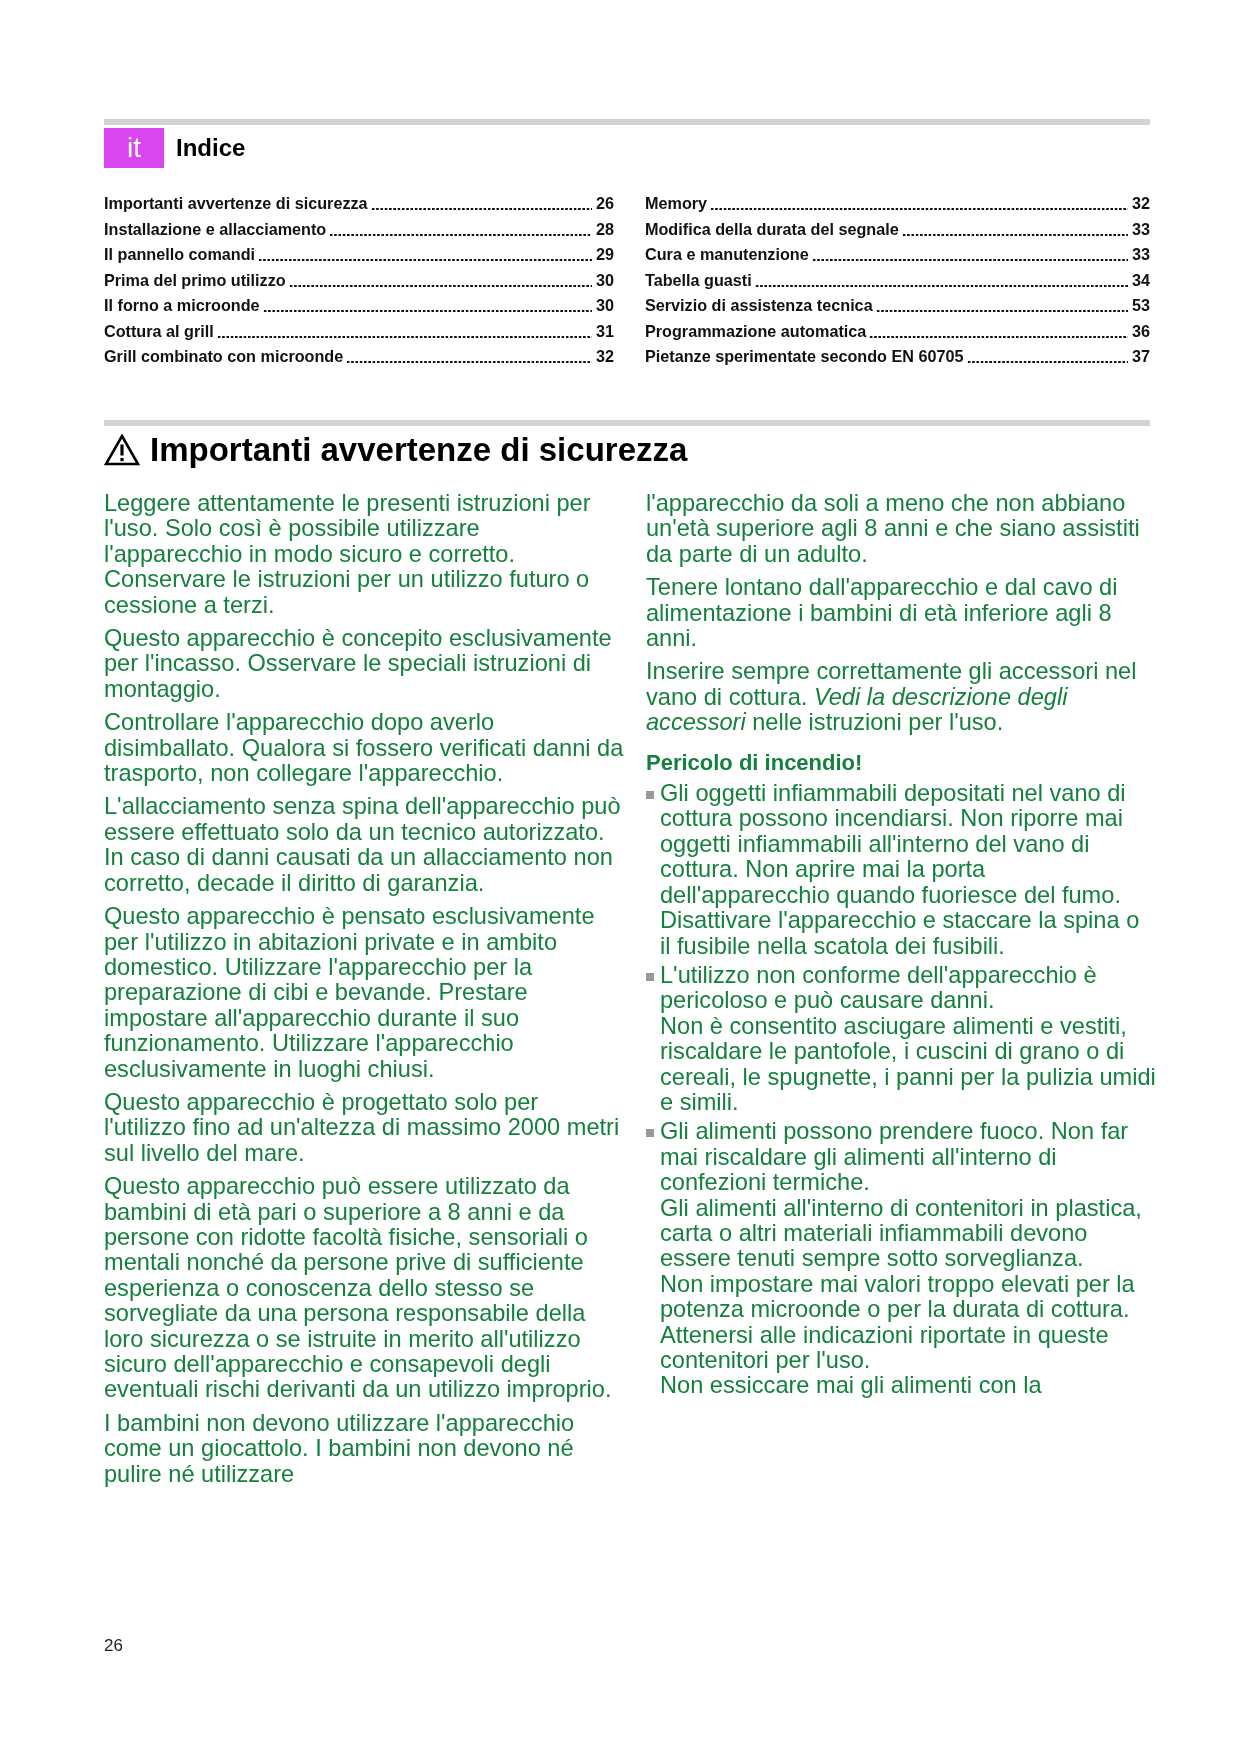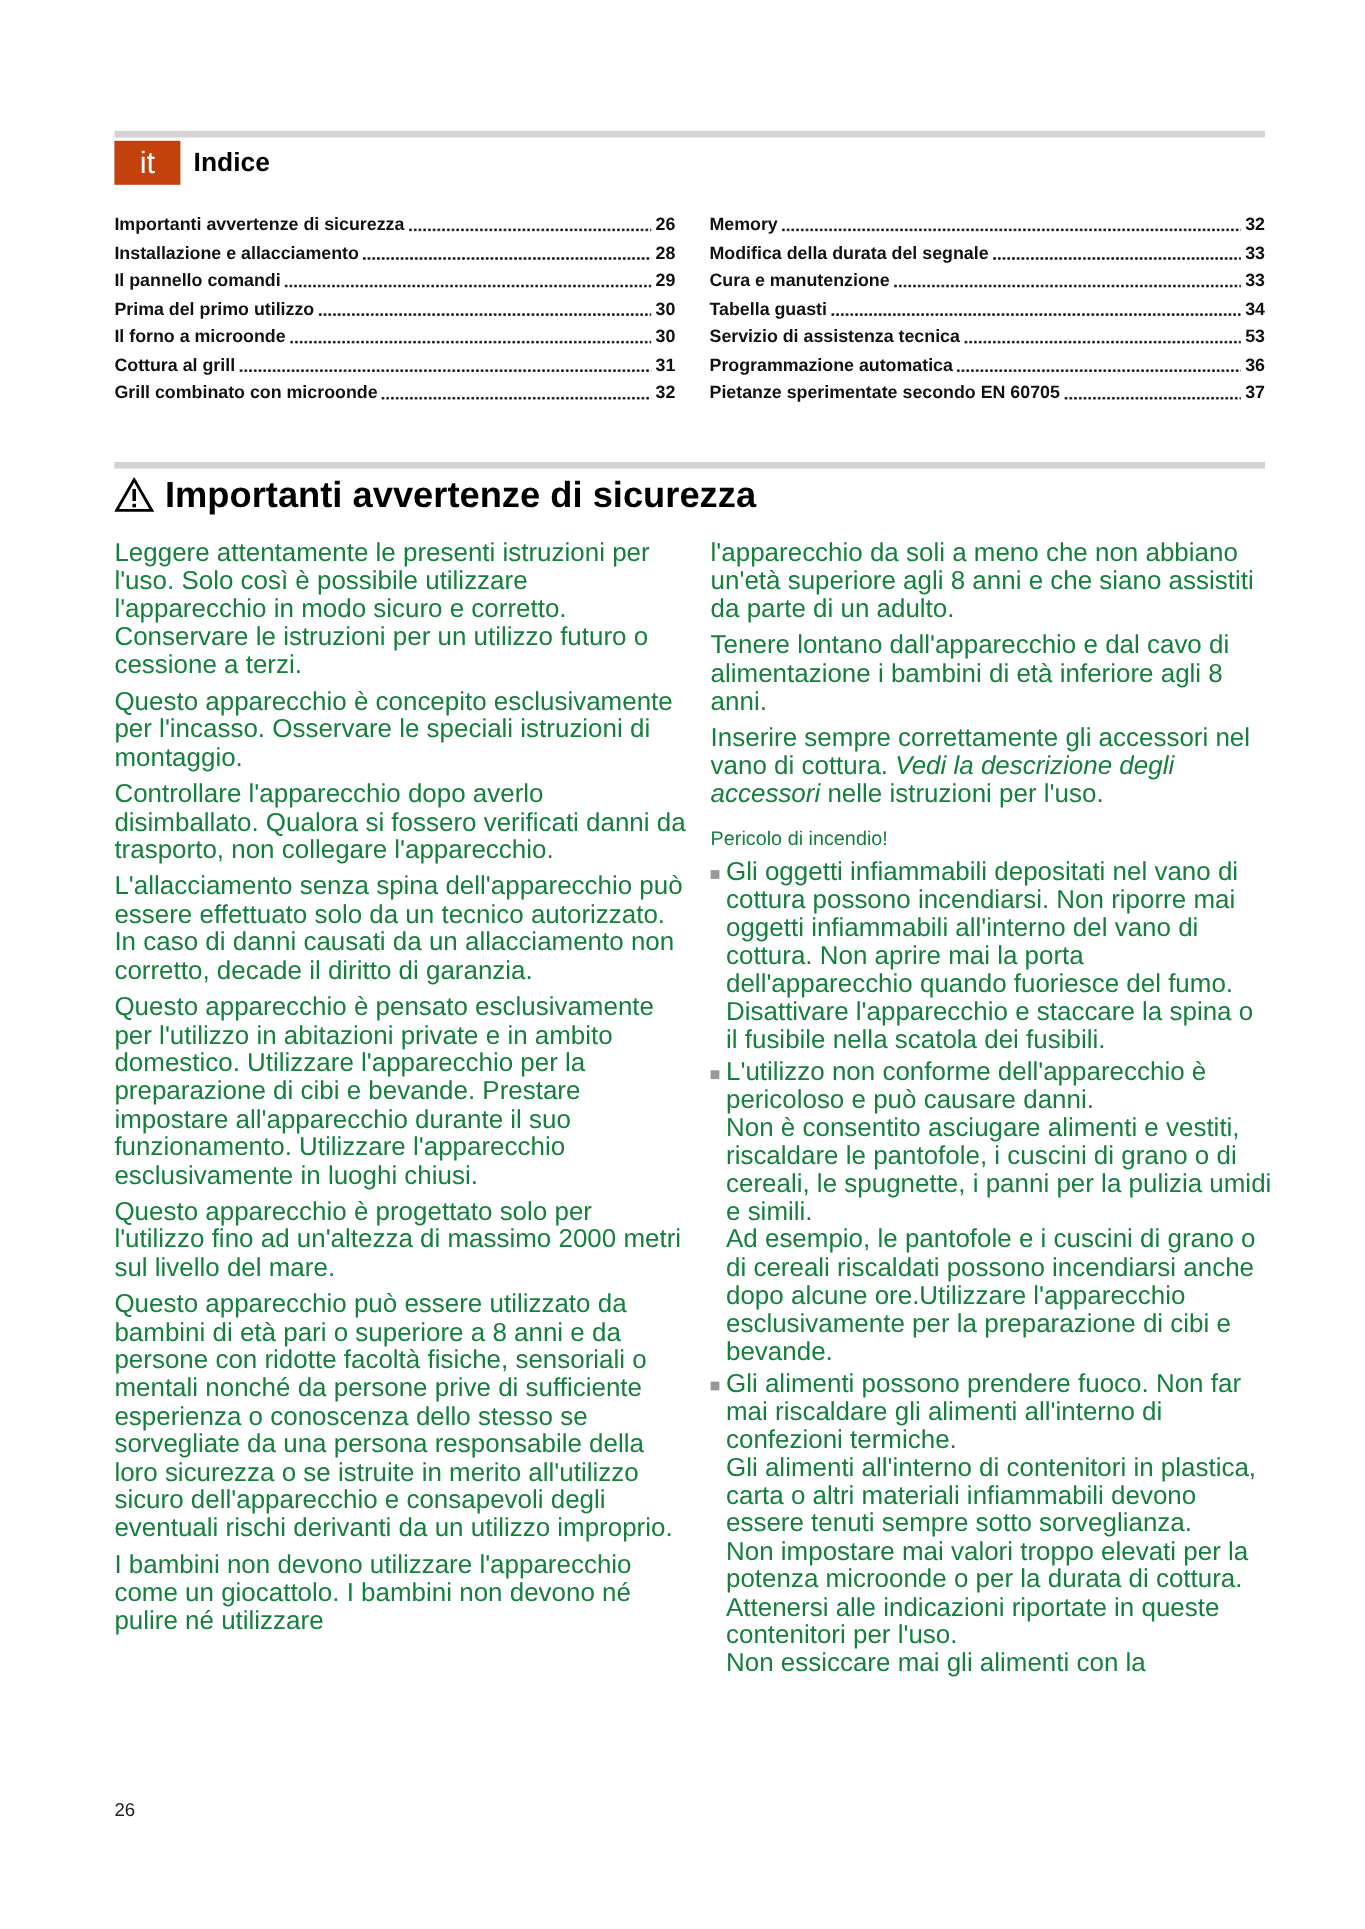--- a/index.html
+++ b/index.html
@@ -6,21 +6,21 @@
     body {
       width: 1241px; height: 1754px; position: relative; overflow: hidden;
       font-family: "Liberation Sans", sans-serif; color: #111111;
     }
     .rule { position: absolute; left: 104px; width: 1046px; height: 6px; background: #d3d3d3; }
     .rule.top { top: 119px; }
     .rule.mid { top: 420px; }
 
     .lang-tag {
       position: absolute; left: 104px; top: 128px; width: 60px; height: 40px;
-      background: #c2410c; color: #ffffff; font-size: 28px; font-weight: normal;
+      background: #d946ef; color: #ffffff; font-size: 28px; font-weight: normal;
       display: flex; align-items: center; justify-content: center; letter-spacing: 0;
     }
     .index-title {
       position: absolute; left: 176px; top: 126px; font-size: 24px; font-weight: bold; color: #000;
       line-height: 44px;
     }
 
     .toc { position: absolute; top: 193px; width: 512px; font-size: 16.2px; font-weight: bold; }
     .toc.left { left: 104px; width: 510px; }
     .toc.right { left: 645px; width: 505px; text-align: center; }
@@ -37,21 +37,21 @@
     .sec-title {
       position: absolute; left: 104px; top: 427px; font-size: 33px; font-weight: bold; color: #000;
       display: flex; align-items: center; line-height: 46px;
     }
     .sec-title .warn { width: 36px; height: 32px; margin-right: 10px; }
 
     .col { position: absolute; top: 491px; font-size: 23.6px; line-height: 25.4px; color: #15803d; }
     .col.left { left: 104px; width: 520px; }
     .col.right { left: 646px; width: 510px; }
     .col p { margin: 0 0 8px 0; }
-    .col .sub { font-weight: normal; font-size: 18px; margin: 14px 0 6px 0; }
+    .col .sub { font-weight: bold; font-size: 22px; margin: 14px 0 6px 0; }
     .col ul { list-style: none; margin: 0; padding: 0; }
     .col li { position: relative; padding-left: 14px; margin-bottom: 4px; }
     .col li .bullet {
       position: absolute; left: 0px; top: 10px; width: 8px; height: 8px; background: #999999;
     }
     .col li .para { display: block; }
     .page-no { position: absolute; left: 104px; top: 1636px; font-size: 17px; color: #222; }
   </style>
 </head>
 <body>
@@ -166,21 +166,20 @@
   <div class="sub">Pericolo di incendio!</div>
   <ul>
     <li>
       <span class="bullet"></span>
       <span class="para">Gli oggetti infiammabili depositati nel vano di cottura possono incendiarsi. Non riporre mai oggetti infiammabili all'interno del vano di cottura. Non aprire mai la porta dell'apparecchio quando fuoriesce del fumo. Disattivare l'apparecchio e staccare la spina o il fusibile nella scatola dei fusibili.</span>
     </li>
     <li>
       <span class="bullet"></span>
       <span class="para">L'utilizzo non conforme dell'apparecchio è pericoloso e può causare danni.</span>
       <span class="para">Non è consentito asciugare alimenti e vestiti, riscaldare le pantofole, i cuscini di grano o di cereali, le spugnette, i panni per la pulizia umidi e simili.</span>
-      <span class="para">Ad esempio, le pantofole e i cuscini di grano o di cereali riscaldati possono incendiarsi anche dopo alcune ore.Utilizzare l'apparecchio esclusivamente per la preparazione di cibi e bevande.</span>
     </li>
     <li>
       <span class="bullet"></span>
       <span class="para">Gli alimenti possono prendere fuoco. Non far mai riscaldare gli alimenti all'interno di confezioni termiche.</span>
       <span class="para">Gli alimenti all'interno di contenitori in plastica, carta o altri materiali infiammabili devono essere tenuti sempre sotto sorveglianza.</span>
       <span class="para">Non impostare mai valori troppo elevati per la potenza microonde o per la durata di cottura. Attenersi alle indicazioni riportate in queste contenitori per l'uso.</span>
       <span class="para">Non essiccare mai gli alimenti con la</span>
     </li>
   </ul>
 </div>

